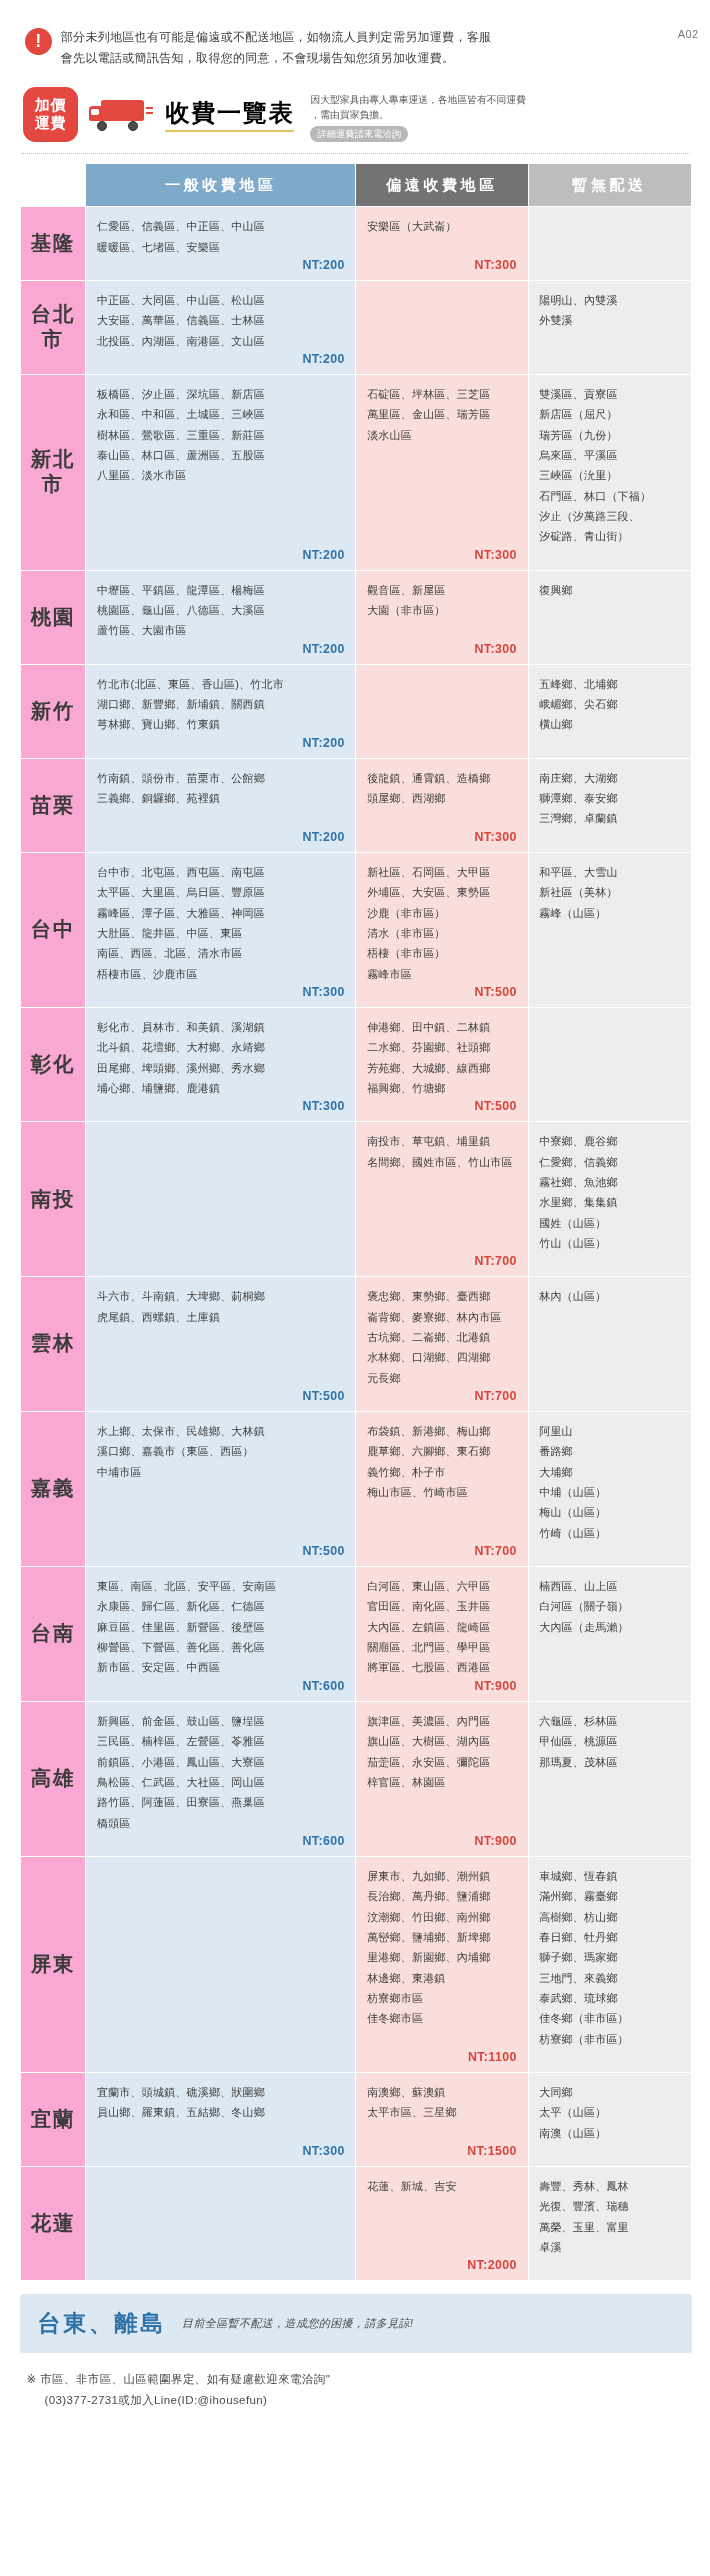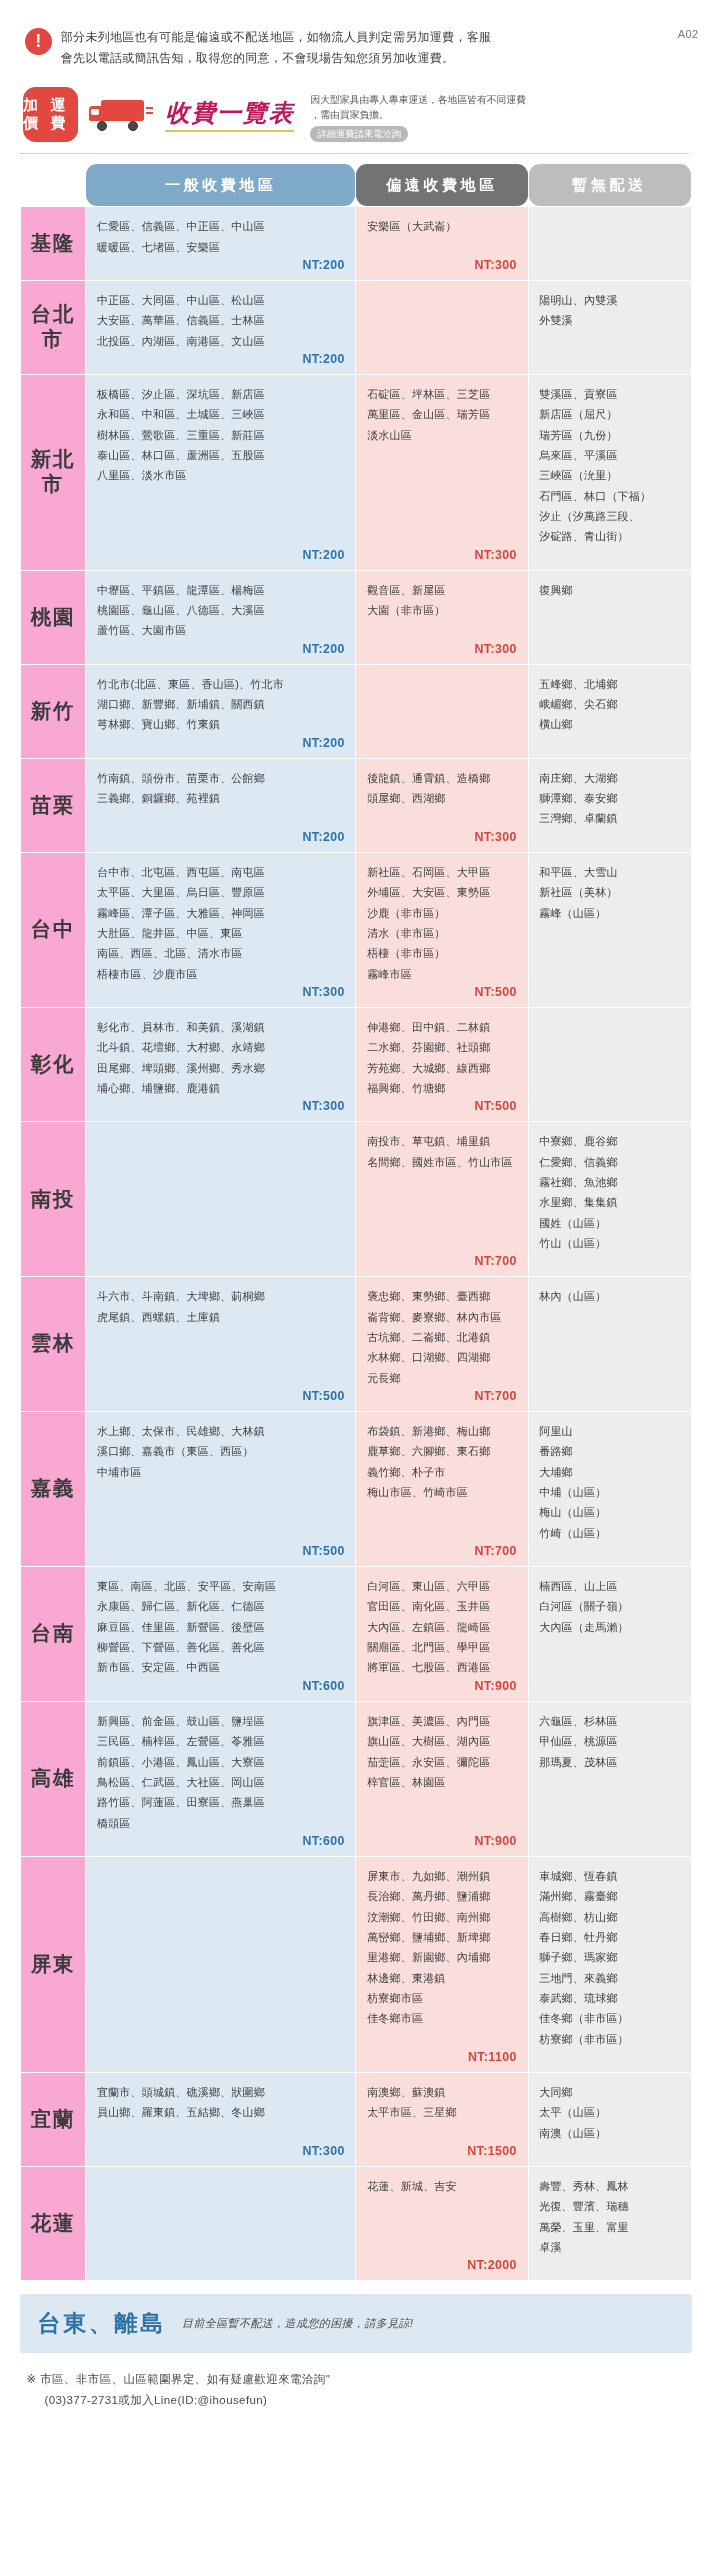--- a/index.html
+++ b/index.html
@@ -60,21 +60,21 @@
     margin-top: 3.6px;
     padding: 5.3px 3.6px 9px 3.6px;
   }
   .badge-surcharge {
     flex: 0 0 auto;
     width: 55px; height: 55px;
     border-radius: 12.4px;
     background: #e2483f;
     color: #fff;
     display: flex;
-    flex-direction: row;
+    flex-direction: column;
     align-items: center;
     justify-content: center;
     font-size: 15px;
     font-weight: bold;
     line-height: 1.25;
     letter-spacing: 0.9px;
   }
   .truck-wrap { flex: 0 0 auto; width: 66px; position: relative; }
   .truck {
     width: 62px; height: 36px;
@@ -107,25 +107,24 @@
   .truck .w1 { left: 8px; }
   .truck .w2 { left: 39px; }
   .truck .line {
     position: absolute; left: 57px; top: 10.7px;
     width: 7px; height: 1.8px; background: #e2483f;
   }
   .truck .line2 { top: 16px; }
   .title-main {
     font-size: 24px;
     font-weight: bold;
-    color: #be185d;
+    color: #000000;
     letter-spacing: 1.8px;
     position: relative;
     white-space: nowrap;
-    font-style: italic;
   }
   .title-main .u {
     display: inline-block;
     border-bottom: 2.7px solid #e2c35a;
     padding-bottom: 1.8px;
   }
   .header-note {
     font-size: 9.8px;
     color: #555;
     line-height: 1.6;
@@ -157,21 +156,20 @@
   table.fee col.c1 { width: 266px; }
   table.fee col.c2 { width: 169px; }
   table.fee col.c3 { width: 160px; }
   th.head {
     color: #fff;
     font-size: 15px;
     font-weight: bold;
     letter-spacing: 3.6px;
     padding: 11.5px 3.6px;
     text-align: center;
-    border-radius: 11px;
   }
   th.h-blank { background: transparent; }
   th.h1 { background: #7fa9c9; }
   th.h2 { background: #737373; }
   th.h3 { background: #bdbdbd; }
   td.region {
     background: #f9a8d4;
     text-align: center;
     vertical-align: middle;
     font-size: 20.4px;

